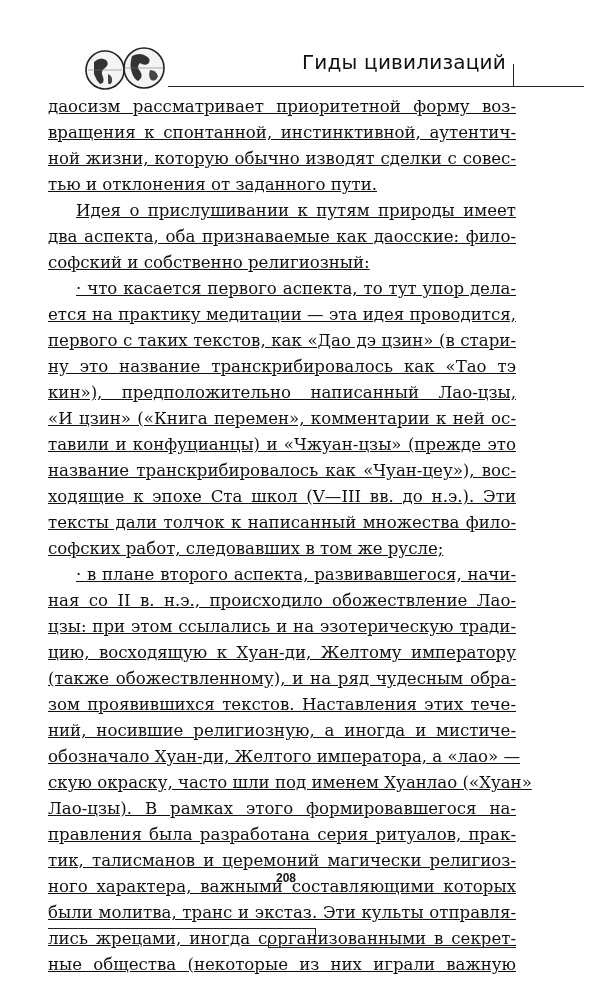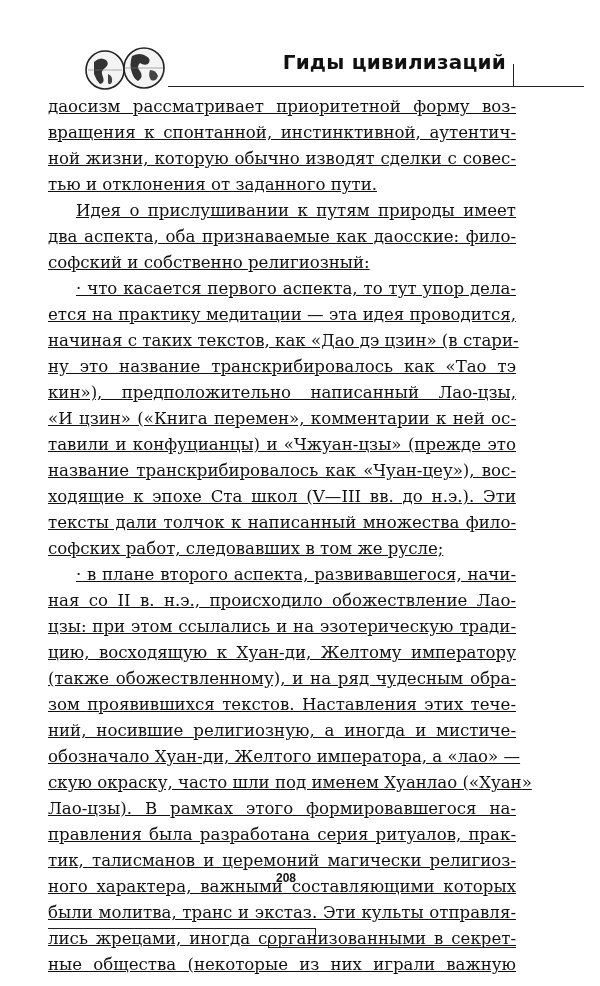--- a/index.html
+++ b/index.html
@@ -1,20 +1,20 @@
 <!DOCTYPE html>
 <html><head>
 <meta charset="utf-8">
 <style>
   html, body { margin: 0; padding: 0; background: #ffffff; }
   body { width: 600px; height: 986px; position: relative; overflow: hidden; color: #111; }
   .header { position: absolute; left: 84px; top: 44px; width: 440px; height: 50px; }
   .globes { position: absolute; left: 0; top: 0; width: 84px; height: 50px; }
   .header-rule { position: absolute; left: 84px; top: 42px; width: 416px; height: 0; border-top: 1.5px solid #222; }
-  .header-title { position: absolute; right: 18px; top: 6px; font-family: "DejaVu Sans", sans-serif; font-weight: bold; font-size: 20px; letter-spacing: 0.2px; color: #111; }
+  .header-title { position: absolute; right: 18px; top: 6px; font-family: "DejaVu Sans", sans-serif; font-weight: normal; font-size: 20px; letter-spacing: 0.2px; color: #111; }
   .header-tick { position: absolute; right: 10px; top: 20px; width: 0; height: 22px; border-left: 1.5px solid #222; }
   .text { position: absolute; left: 48px; top: 94px; width: 468px; font-family: "DejaVu Serif", serif; font-size: 16.6px; line-height: 26px; text-align: justify; }
   .line { display: block; white-space: nowrap; text-align-last: justify; text-align: justify; height: 26px; text-decoration: underline; }
   .line.last { text-align-last: left; }
   .line.indent { padding-left: 28px; }
   .footer-rule-left { position: absolute; left: 48px; top: 928px; width: 268px; border-top: 1.5px solid #222; }
   .footer-tick-right { position: absolute; left: 315px; top: 928px; height: 9px; border-left: 1.5px solid #222; }
   .footer-tick-left { position: absolute; left: 268px; top: 940px; height: 8px; border-left: 1.5px solid #222; }
   .footer-rule-right { position: absolute; left: 268px; top: 947px; width: 248px; border-top: 1.5px solid #222; }
   .page-number { position: absolute; left: 276px; top: 871px; font-family: Liberation Sans, sans-serif; font-weight: bold; font-size: 12px; }
@@ -40,21 +40,21 @@
 <div class="text" id="body-text">
     <span class="line">даосизм рассматривает приоритетной форму воз-</span>
     <span class="line">вращения к спонтанной, инстинктивной, аутентич-</span>
     <span class="line">ной жизни, которую обычно изводят сделки с совес-</span>
     <span class="line last">тью и отклонения от заданного пути.</span>
     <span class="line indent">Идея о прислушивании к путям природы имеет</span>
     <span class="line">два аспекта, оба признаваемые как даосские: фило-</span>
     <span class="line last">софский и собственно религиозный:</span>
     <span class="line indent">· что касается первого аспекта, то тут упор дела-</span>
     <span class="line">ется на практику медитации — эта идея проводится,</span>
-    <span class="line">начиная с таких текстов, как «Дао дэ цзин» (в стари-</span>
+    <span class="line">первого с таких текстов, как «Дао дэ цзин» (в стари-</span>
     <span class="line">ну это название транскрибировалось как «Тао тэ</span>
     <span class="line">кин»), предположительно написанный Лао-цзы,</span>
     <span class="line">«И цзин» («Книга перемен», комментарии к ней ос-</span>
     <span class="line">тавили и конфуцианцы) и «Чжуан-цзы» (прежде это</span>
     <span class="line">название транскрибировалось как «Чуан-цеу»), вос-</span>
     <span class="line">ходящие к эпохе Ста школ (V—III вв. до н.э.). Эти</span>
     <span class="line">тексты дали толчок к написанный множества фило-</span>
     <span class="line last">софских работ, следовавших в том же русле;</span>
     <span class="line indent">· в плане второго аспекта, развивавшегося, начи-</span>
     <span class="line">ная со II в. н.э., происходило обожествление Лао-</span>

